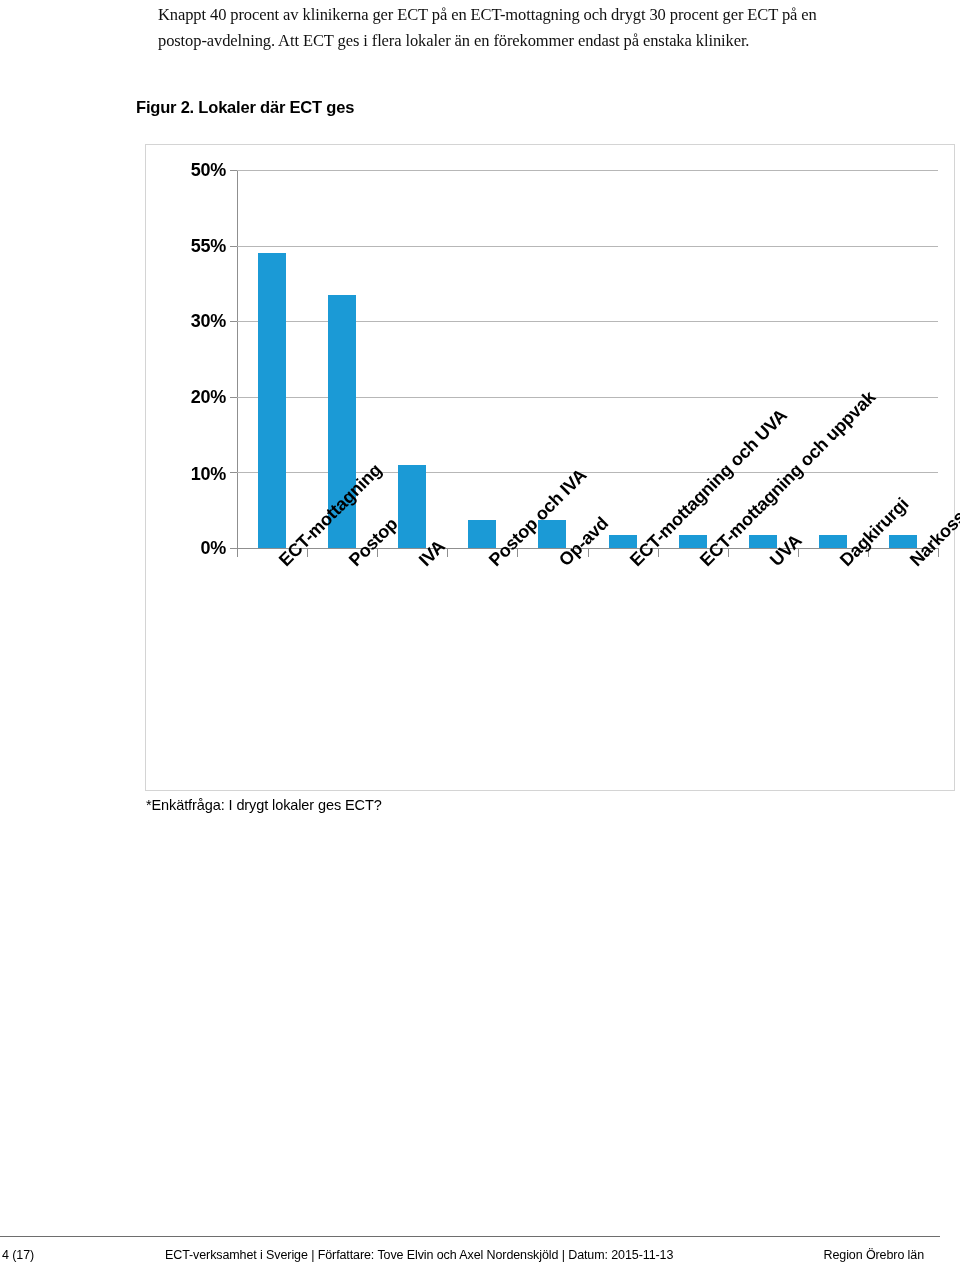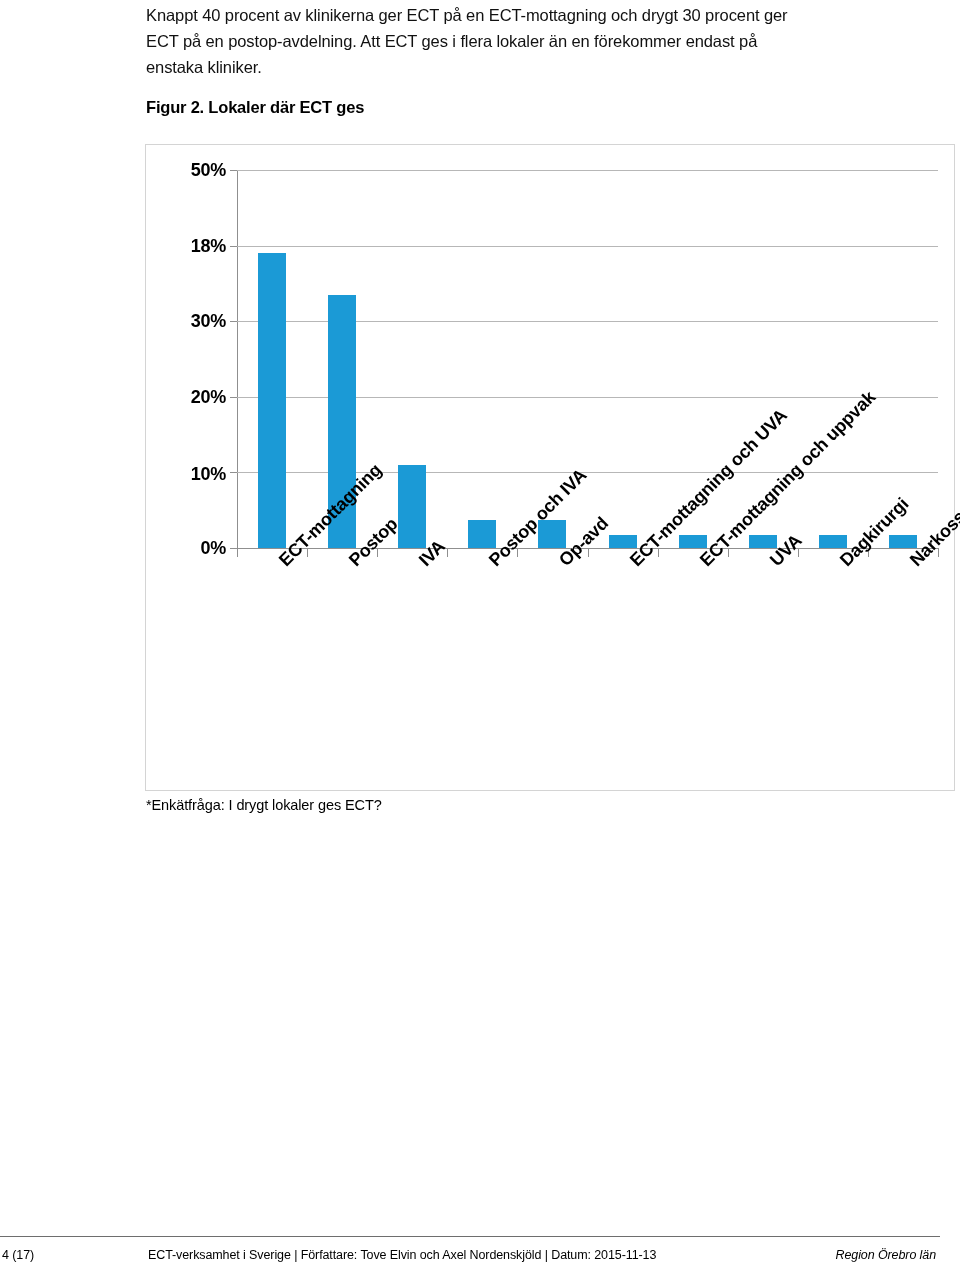--- a/index.html
+++ b/index.html
@@ -12,34 +12,35 @@
     height: 1265px;
     position: relative;
     font-family: "Liberation Sans", sans-serif;
     color: #000000;
     overflow: hidden;
   }
 
   
   .doc-body {
     position: absolute;
-    left: 146px;
+    left: 158px;
     top: 2px;
     width: 660px;
+    font-family: Liberation Serif, serif;
   }
   .doc-body p {
     margin: 0;
     font-size: 16.5px;
     line-height: 26px;
     color: #111;
     letter-spacing: -0.1px;
   }
   .figure-title {
     position: absolute;
-    left: 146px;
+    left: 136px;
     top: 98px;
     font-size: 16.5px;
     font-weight: bold;
     letter-spacing: -0.2px;
     text-align: right;
   }
 
   
   .chart-frame {
     position: absolute;
@@ -174,28 +175,27 @@
     font-size: 12.5px;
     letter-spacing: -0.1px;
   }
   .footer-page {
     position: absolute;
     left: 2px;
     top: 0;
   }
   .footer-center {
     position: absolute;
-    left: 148px;
+    left: 165px;
     top: 0;
   }
   .footer-right {
     position: absolute;
-    right: 4px;
-    top: 0;
-    font-style: italic;
+    right: 16px;
+    top: 0;
   }
 </style>
 </head>
 <body>
 
 <div class="doc-body">
   <p>Knappt 40 procent av klinikerna ger ECT på en ECT-mottagning och drygt 30 procent ger ECT på en postop-avdelning. Att ECT ges i flera lokaler än en förekommer endast på enstaka kliniker.</p>
 </div>
 
 <div class="figure-title">Figur 2. Lokaler där ECT ges</div>
@@ -217,21 +217,21 @@
         <div class="ytick" style="top: 226.8px;"></div>
         <div class="ytick" style="top: 151.2px;"></div>
         <div class="ytick" style="top: 75.6px;"></div>
         <div class="ytick" style="top: 0px;"></div>
       </div>
     <div id="ylabels">
         <div class="ylabel" style="top: 378px;">0%</div>
         <div class="ylabel" style="top: 304px;">10%</div>
         <div class="ylabel" style="top: 226.8px;">20%</div>
         <div class="ylabel" style="top: 151.2px; margin-left: 24px;">30%</div>
-        <div class="ylabel" style="top: 75.6px;">18%</div>
+        <div class="ylabel" style="top: 75.6px;">55%</div>
         <div class="ylabel" style="top: 0px;">50%</div>
       </div>
     <div id="xticks">
         <div class="xtick" style="left: 0px;"></div>
         <div class="xtick" style="left: 70px;"></div>
         <div class="xtick" style="left: 140px;"></div>
         <div class="xtick" style="left: 210px;"></div>
         <div class="xtick" style="left: 280px;"></div>
         <div class="xtick" style="left: 351px;"></div>
         <div class="xtick" style="left: 421px;"></div>

